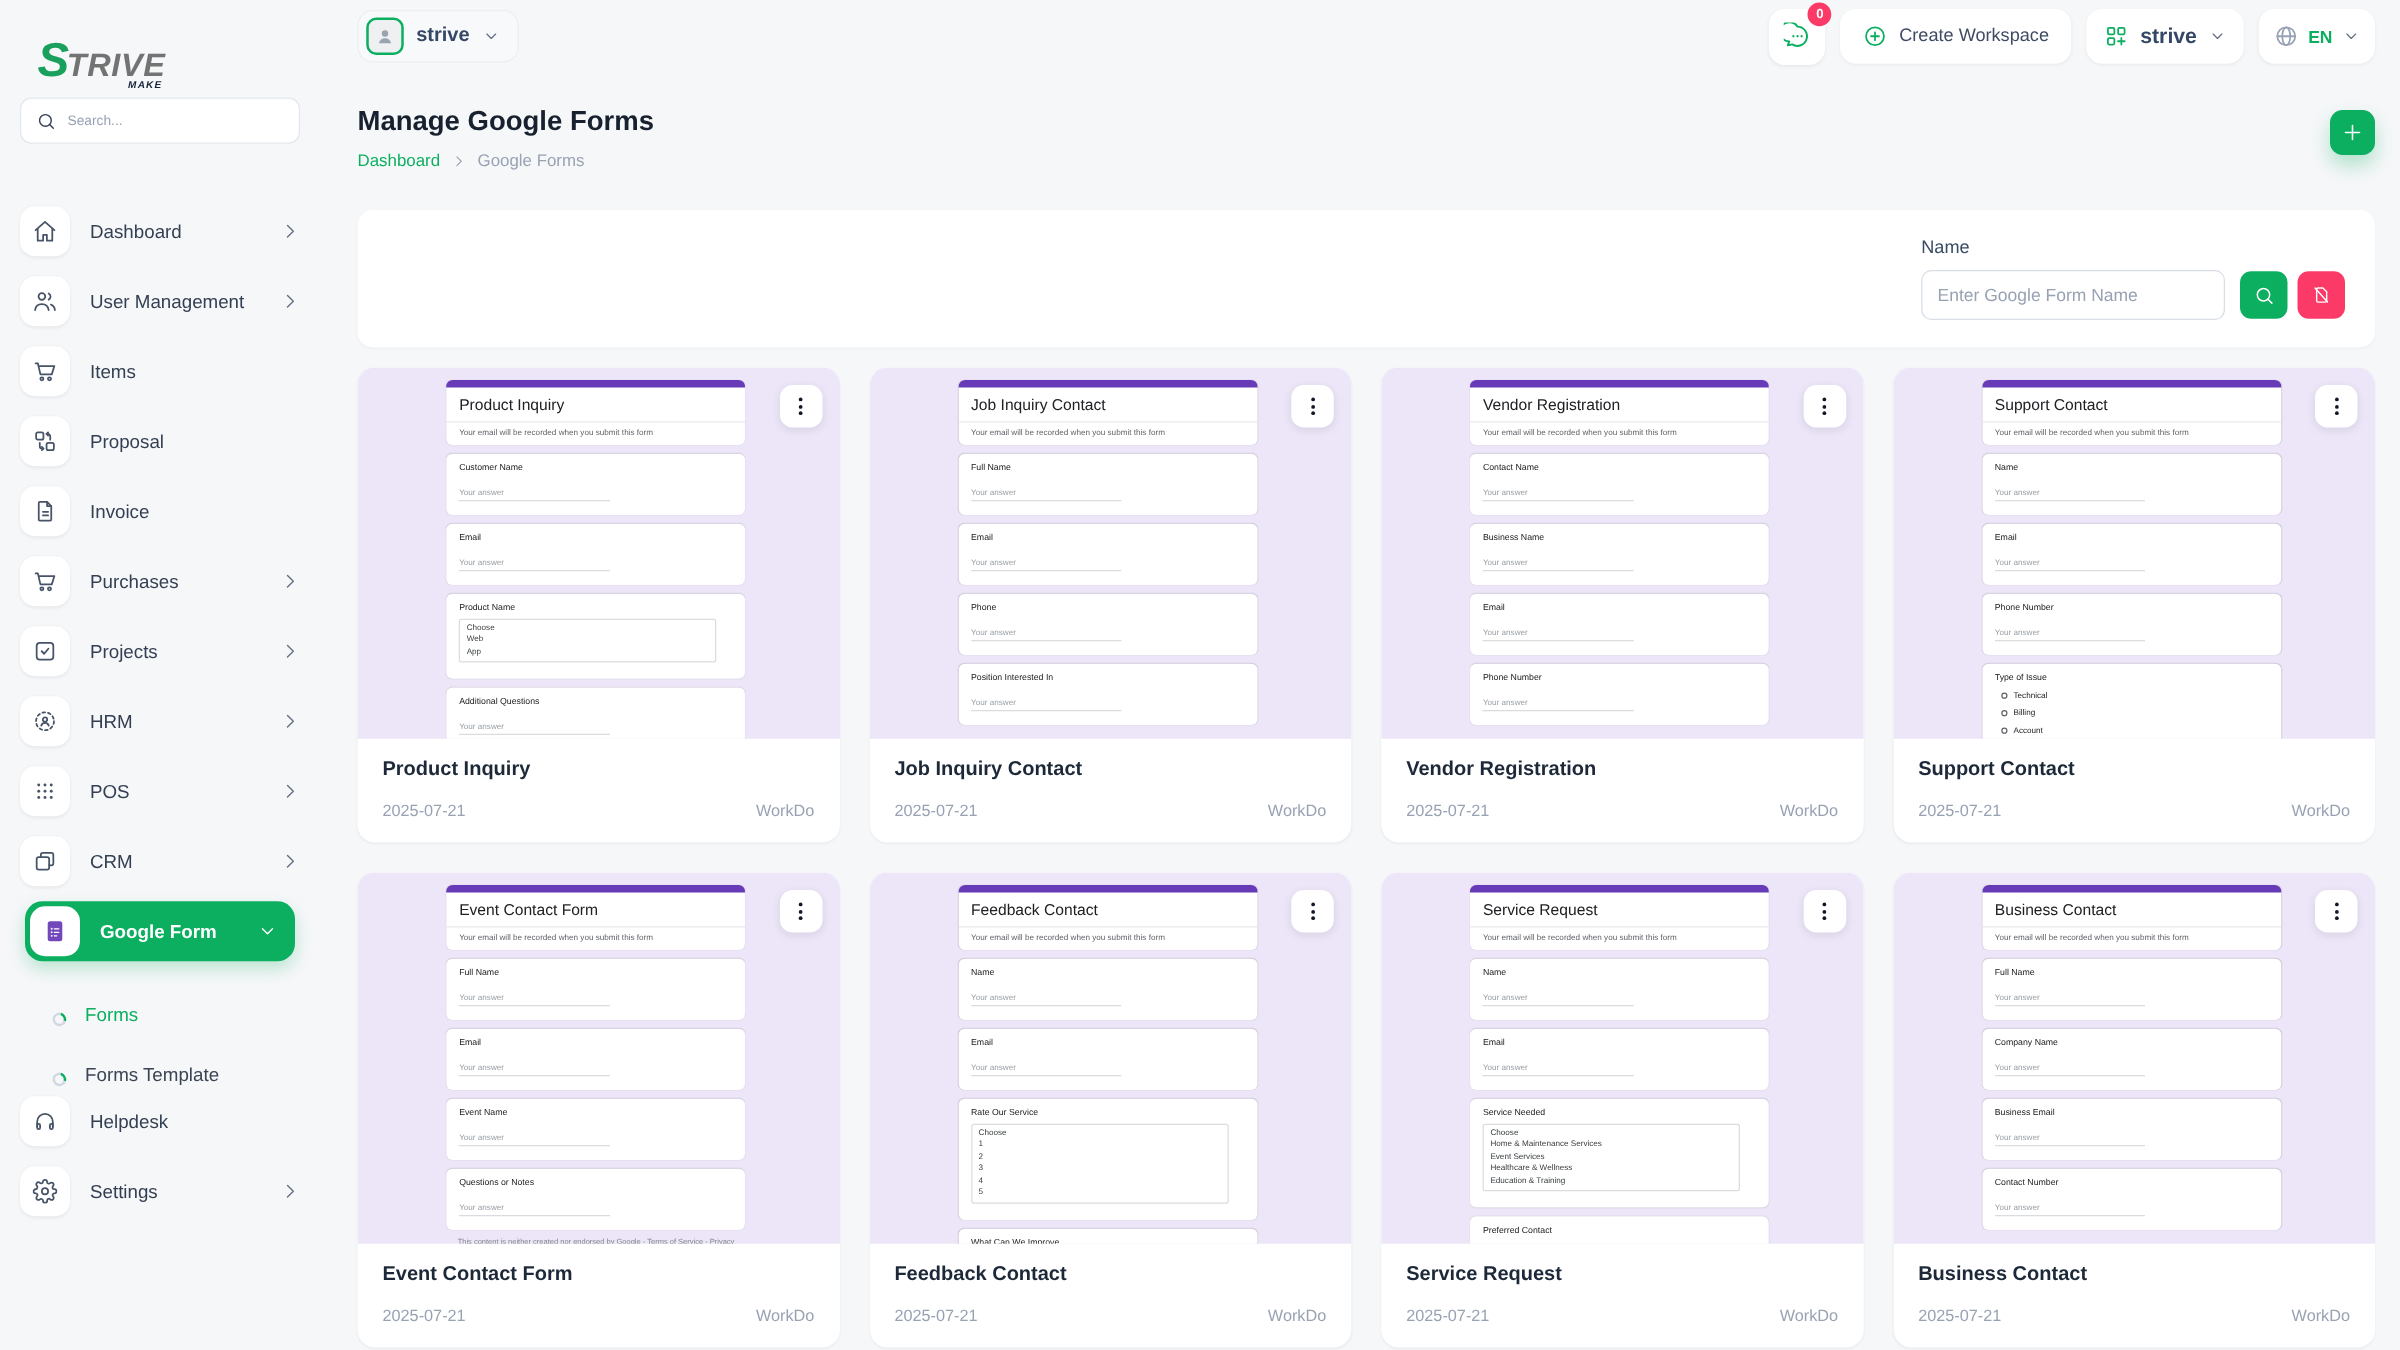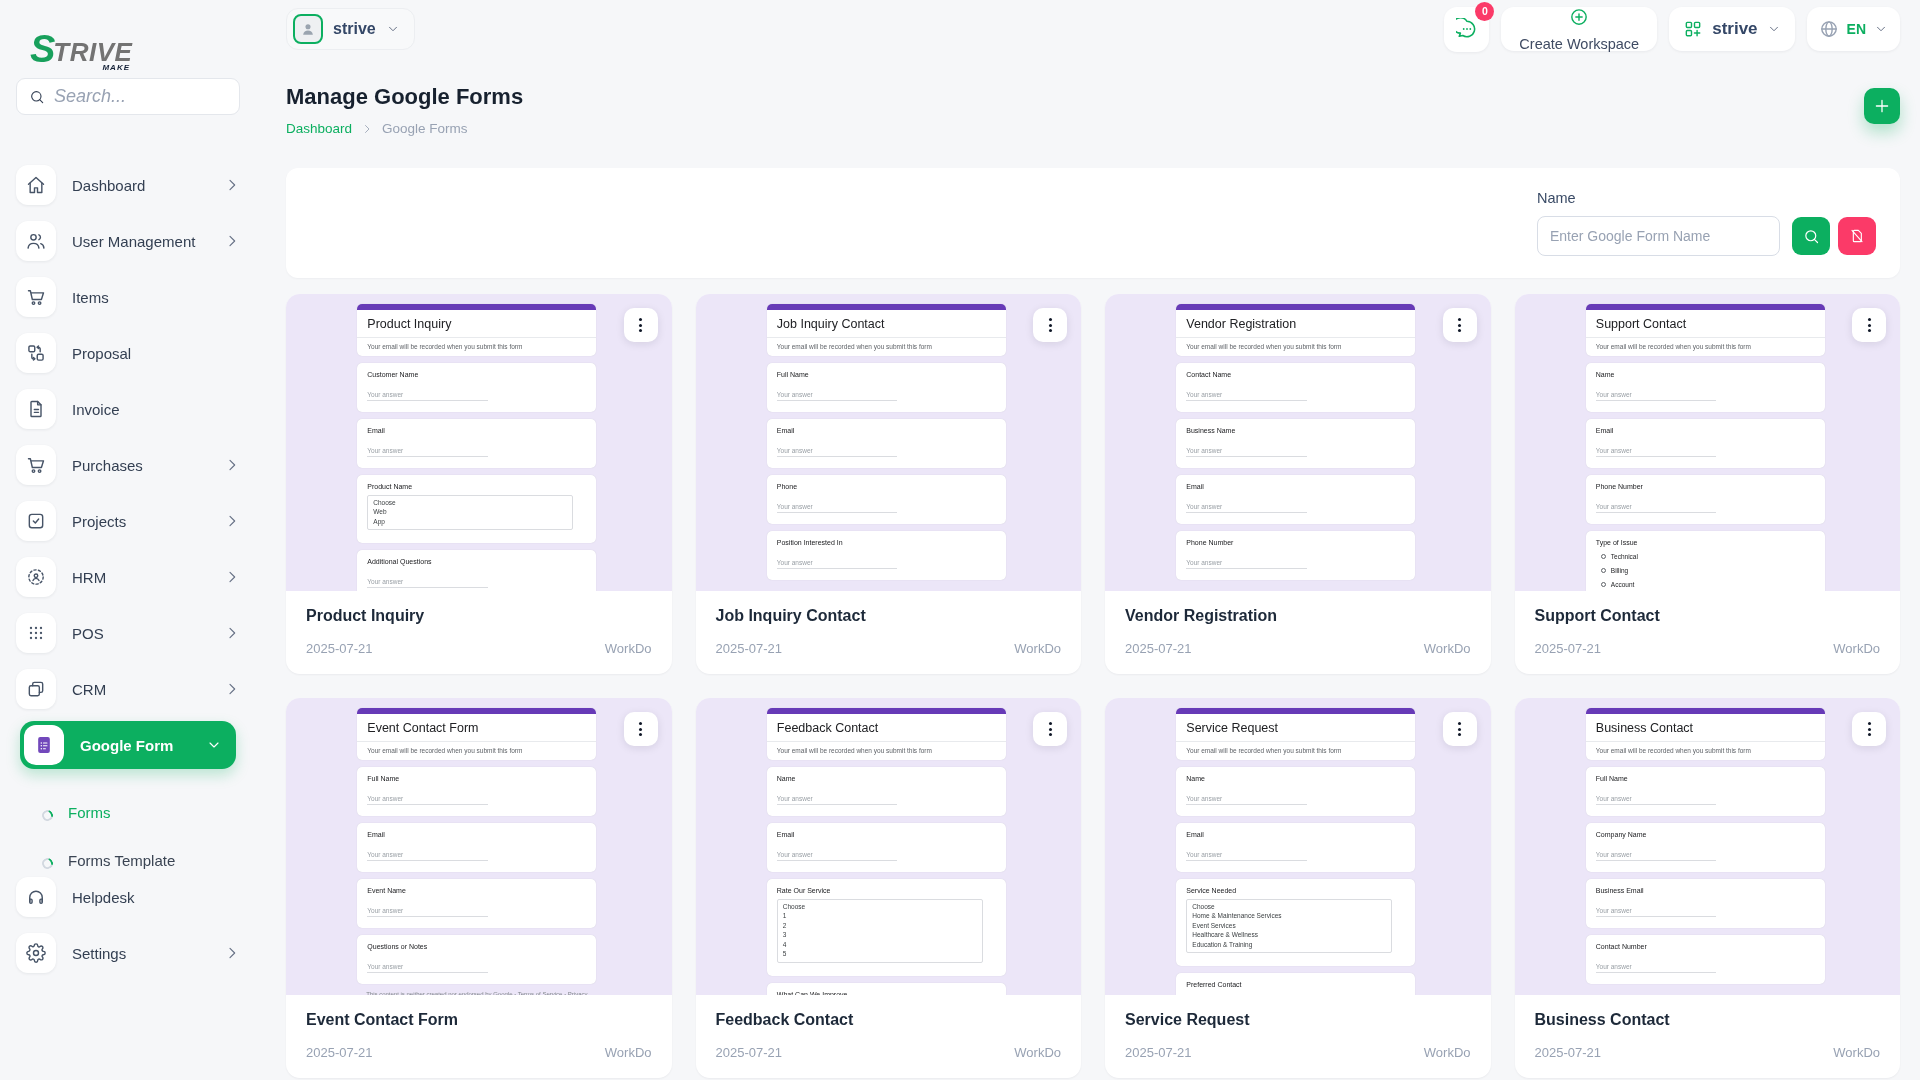--- a/index.html
+++ b/index.html
@@ -7,21 +7,21 @@
   body { font-family:"Liberation Sans", sans-serif; background:#f6f7f9; color:#344054; }
   .app { display:flex; width:1920px; height:1080px; }
 
   
   .sidebar { width:256px; min-width:256px; height:1080px; padding:12px 16px 0 16px; background:#f6f7f9; }
   .logo { display:flex; align-items:flex-end; padding:4px 0 6px 14px; height:58px; cursor:pointer; }
   .logo-s { font-size:38px; font-weight:900; font-style:italic; color:#18a05c; line-height:.8; letter-spacing:-2px; }
   .logo-main { font-size:26px; font-weight:900; font-style:italic; color:#737373; letter-spacing:.5px; line-height:.9; }
   .logo-sub { font-size:8px; font-weight:700; font-style:italic; color:#152238; letter-spacing:1px; margin-left:-30px; transform:translateY(8px); }
   .searchbox { display:flex; align-items:center; gap:9px; background:#fff; border:1px solid #e4e7ec; border-radius:9px; height:37px; padding:0 12px; margin-top:8px; margin-bottom:42px; }
-  .searchbox input { border:none; outline:none; flex:1; font-size:18px; color:#344054; background:transparent; font-family:inherit;font-style:italic; }
+  .searchbox input { border:none; outline:none; flex:1; font-size:11px; color:#344054; background:transparent; font-family:inherit; }
   .searchbox input::placeholder { color:#98a2b3; }
   .nav { display:flex; flex-direction:column; }
   .nav-item { display:flex; align-items:center; height:56px; cursor:pointer; }
   .icon-box { width:40px; height:40px; min-width:40px; background:#fff; border-radius:12px; display:flex; align-items:center; justify-content:center; color:#475467; box-shadow:0 1px 3px rgba(16,24,40,.07); }
   .nav-label { margin-left:16px; font-size:15px; font-weight:500; color:#333f52; flex:1; }
   .chev { color:#667085; display:flex; }
   .nav-item.active { background:#0CAF60; border-radius:14px; height:48px; margin:4px 4px; padding:0 14px 0 4px; box-shadow:0 6px 14px rgba(12,175,96,.25); }
   .nav-item.active .nav-label { color:#fff; font-weight:700; }
   .nav-item.active .chev { color:#fff; }
   .nav-item.active .icon-box { box-shadow:none; }
@@ -33,21 +33,21 @@
   
   .content { flex:1; display:flex; flex-direction:column; height:1080px; }
   .topbar { height:58px; min-height:58px; display:flex; align-items:center; justify-content:space-between; padding:0 20px 0 30px; }
   .ws-chip { display:flex; align-items:center; gap:10px; background:#f8f9fa; border:1px solid #eceef1; border-radius:12px; padding:5px 14px 5px 6px; cursor:pointer; }
   .avatar { width:30px; height:30px; border-radius:8px; border:2px solid #0CAF60; background:#eef0f2; display:flex; align-items:center; justify-content:center; color:#9aa4af; }
   .ws-chip-label { font-size:16px; font-weight:600; color:#344767; }
   .topbar-right { display:flex; align-items:center; gap:12px; }
   .chip { background:#fff; border-radius:13px; box-shadow:0 1px 3px rgba(16,24,40,.06); display:flex; align-items:center; cursor:pointer; }
   .msg-chip { width:45px; height:45px; justify-content:center; position:relative; color:#0CAF60; }
   .badge { position:absolute; top:-5px; right:-5px; min-width:19px; height:19px; border-radius:10px; background:#fb3a68; color:#fff; font-size:10.5px; font-weight:700; display:flex; align-items:center; justify-content:center; padding:0 5px; }
-  .cw-chip { height:44px; padding:0 18px; gap:9px; color:#0CAF60;flex-direction:column; }
+  .cw-chip { height:44px; padding:0 18px; gap:9px; color:#0CAF60; }
   .cw-label { font-size:14.5px; font-weight:500; color:#3f4b63; }
   .wss-chip { height:44px; padding:0 14px; gap:9px; color:#0CAF60; }
   .wss-label { font-size:17px; font-weight:600; color:#344767; }
   .lang-chip { height:44px; padding:0 12px; gap:8px; color:#98a2b3; }
   .lang-label { font-size:14px; font-weight:700; color:#0CAF60; }
 
   
   .main { flex:1; padding:0 20px 0 30px; overflow:hidden; }
   .page-head { display:flex; justify-content:space-between; align-items:flex-start; margin-top:26px; }
   .page-title { font-size:22px; font-weight:700; color:#17212f; }

